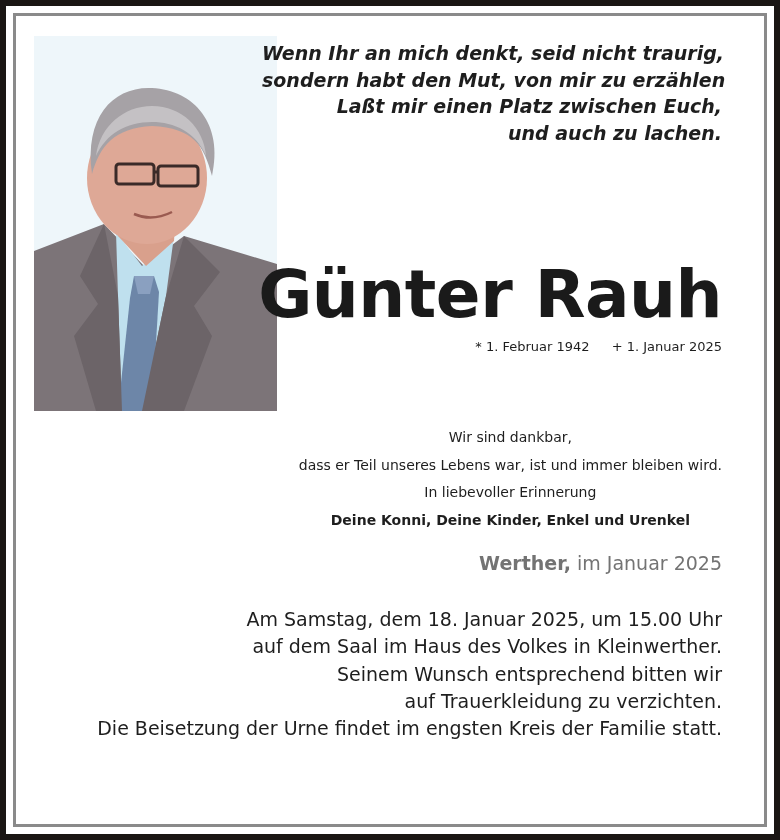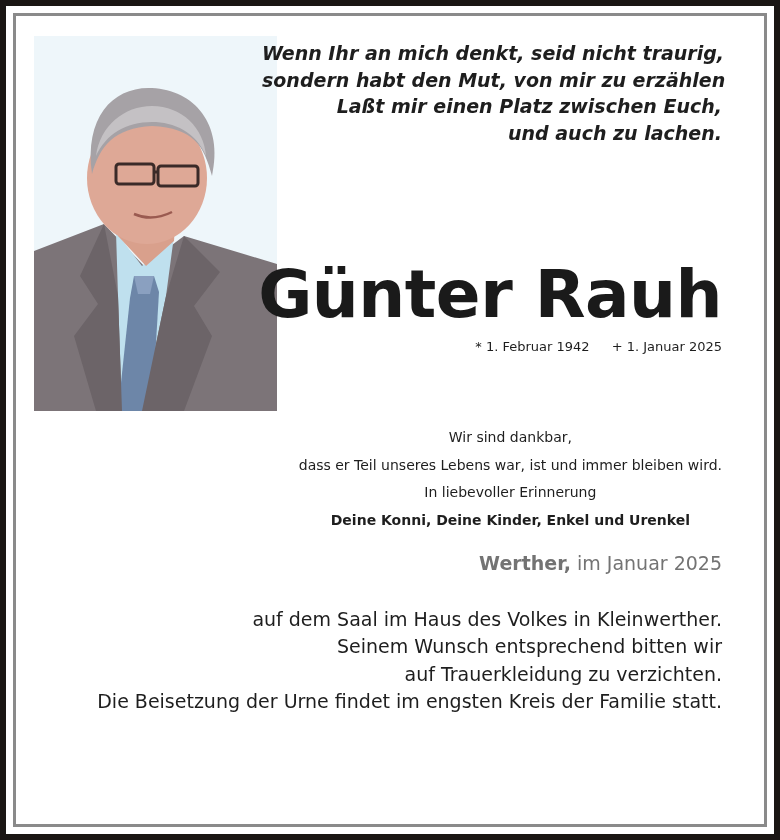--- a/index.html
+++ b/index.html
@@ -81,17 +81,18 @@
   <div>In liebevoller Erinnerung</div>
   <div class="bold">Deine Konni, Deine Kinder, Enkel und Urenkel</div>
 </div>
 
 <div class="place">
   <span class="bold">Werther,</span>
   <span>im Januar 2025</span>
 </div>
 
 <div class="ceremony">
+  <div>Am Samstag, dem 18. Januar 2025, um 15.00 Uhr</div>
   <div>auf dem Saal im Haus des Volkes in Kleinwerther.</div>
   <div>Seinem Wunsch entsprechend bitten wir</div>
   <div>auf Trauerkleidung zu verzichten.</div>
   <div>Die Beisetzung der Urne findet im engsten Kreis der Familie statt.</div>
 </div>
 
 </body></html>

